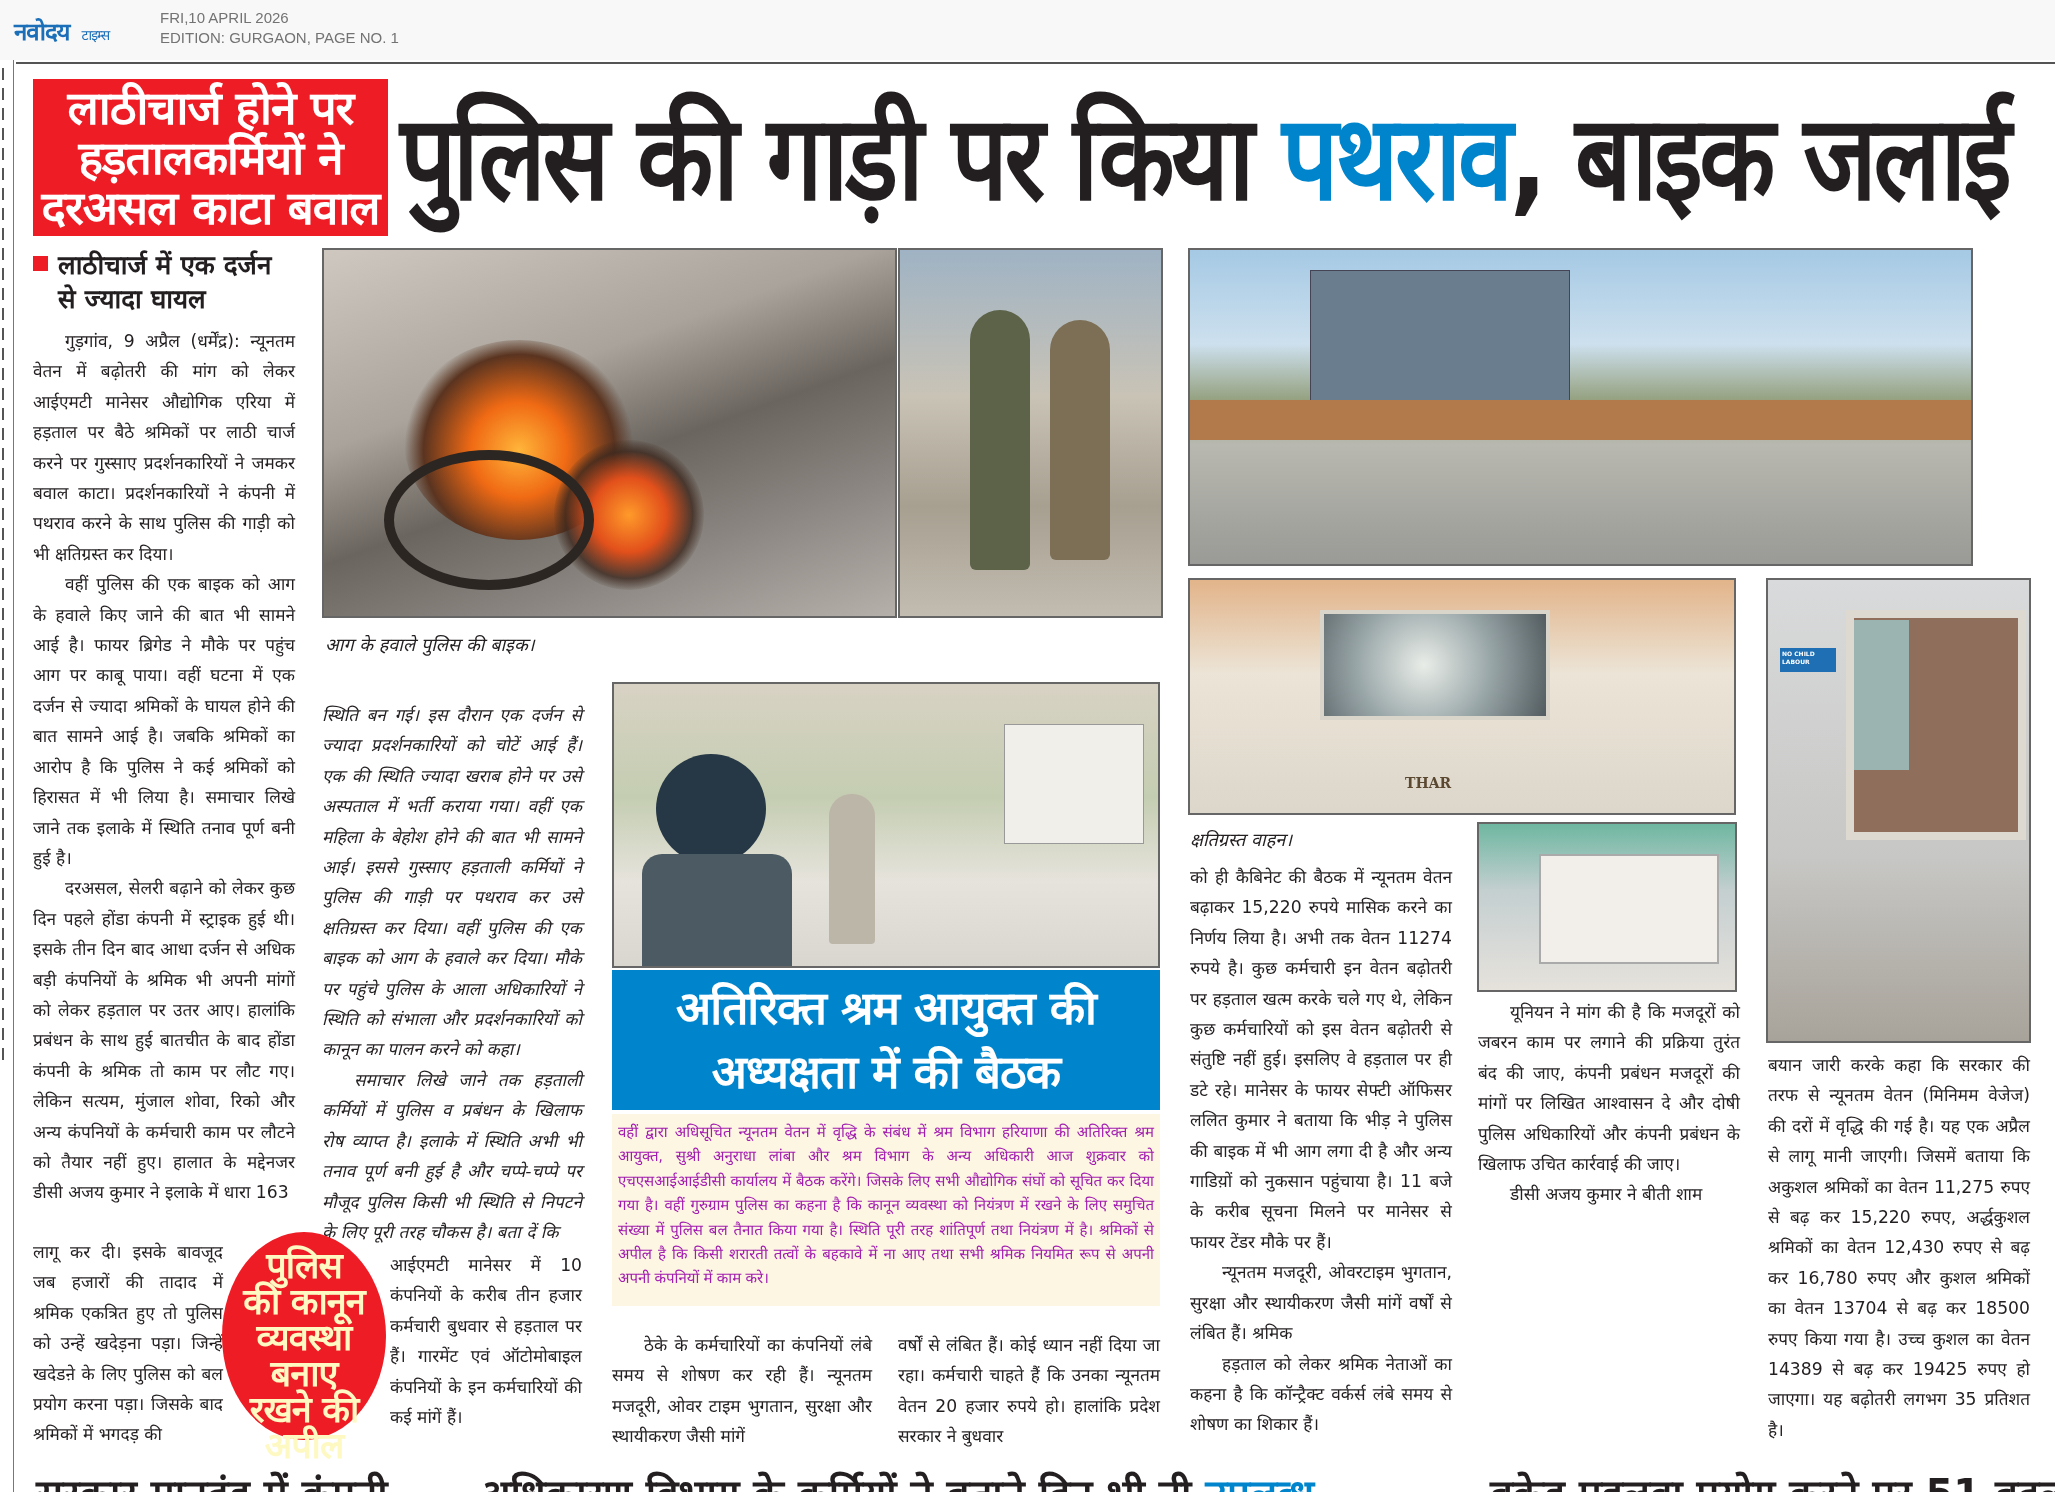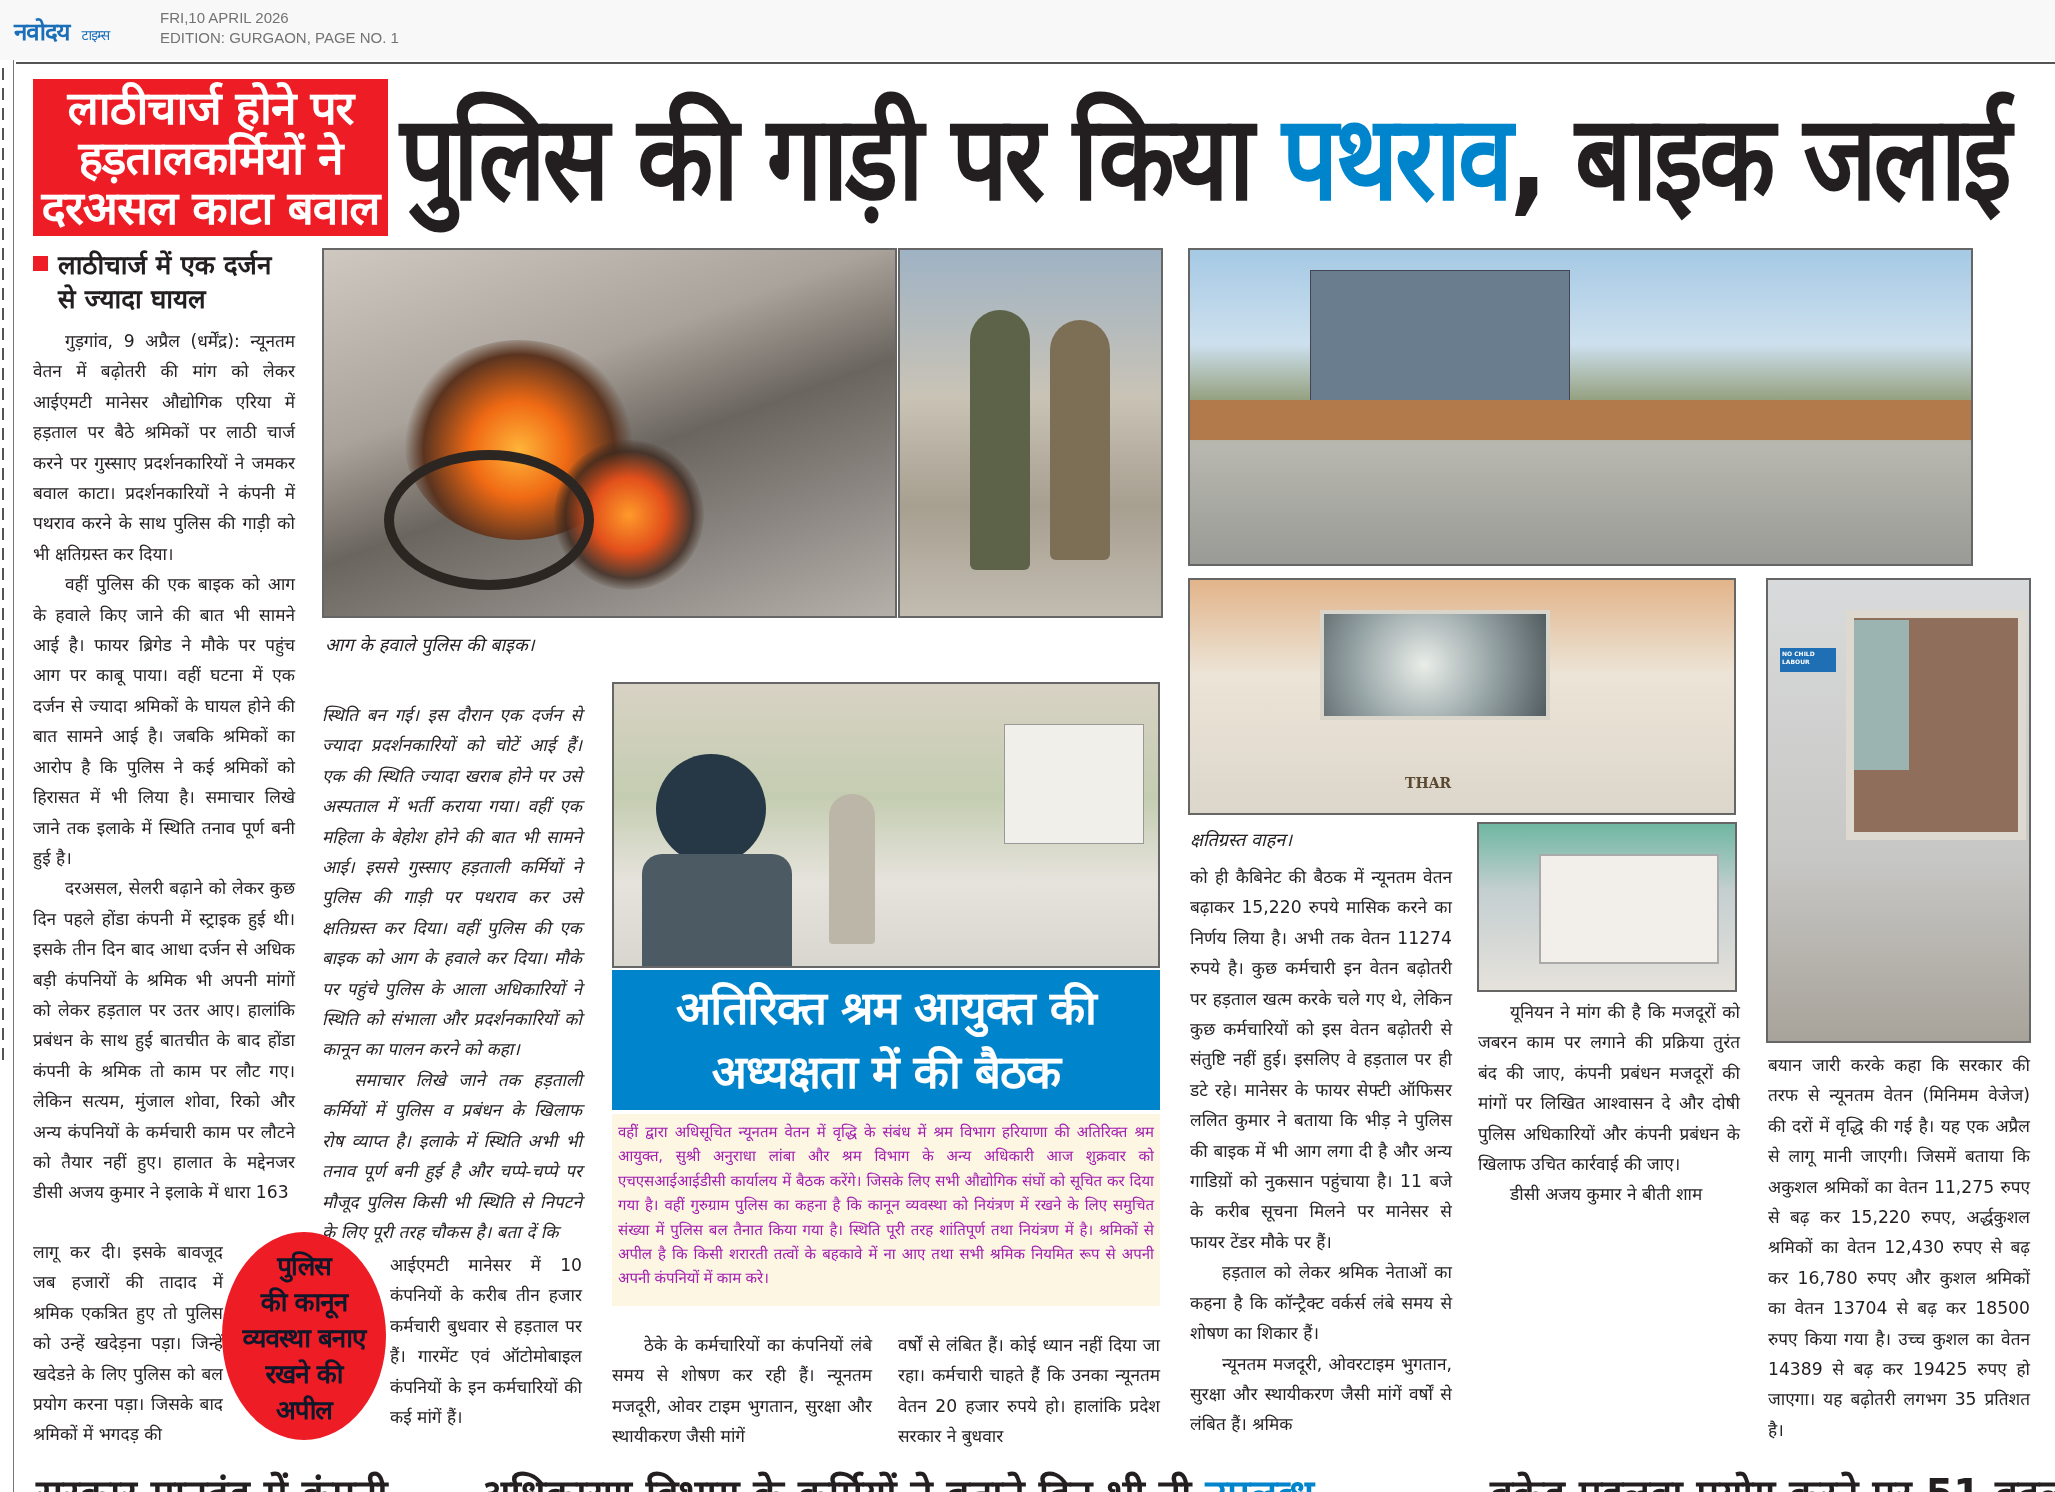--- a/index.html
+++ b/index.html
@@ -25,21 +25,21 @@
   .col { position: absolute; font-family: "DejaVu Sans", sans-serif; font-size: 17.2px; line-height: 30.4px; text-align: justify; color: #231f20; }
   .col p { text-indent: 32px; }
   .col p.noindent { text-indent: 0; }
 
   .photo { position: absolute; border: 2px solid #666; overflow: hidden; }
   .caption { position: absolute; font-style: italic; font-size: 18px; color: #231f20; }
 
   .bluebox { position: absolute; left: 612px; top: 970px; width: 548px; height: 140px; background: #0085cc; color: #fff; font-weight: bold; font-size: 46px; line-height: 64px; text-align: center; padding-top: 6px; letter-spacing: -1px; }
   .yellowbox { position: absolute; left: 612px; top: 1114px; width: 548px; height: 192px; background: #fdf6e3; font-size: 15px; line-height: 24.4px; padding: 6px 6px; text-align: justify; color: #a21caf; font-stretch: condensed; }
 
-  .appeal { position: absolute; left: 222px; top: 1232px; width: 164px; height: 208px; border-radius: 50%; background: #ee1c25; color: #0f172a; font-weight: bold; font-size: 26px; line-height: 36px; text-align: center; padding-top: 16px; letter-spacing: -1px; }
+  .appeal { position: absolute; left: 222px; top: 1232px; width: 164px; height: 208px; border-radius: 50%; background: #ee1c25; color: #fef9c3; font-weight: bold; font-size: 36px; line-height: 36px; text-align: center; padding-top: 16px; letter-spacing: -1px; }
 
   .bottom-strip { position: absolute; left: 0; top: 1470px; width: 2055px; height: 22px; overflow: hidden; }
   .bottom-strip .h { position: absolute; top: 4px; font-weight: bold; font-size: 40px; line-height: 40px; color: #231f20; white-space: nowrap; }
 </style>
 </head>
 <body>
 
 <div class="topbar">
   <div class="logo">
     <span>नवोदय</span><small>टाइम्स</small>
@@ -188,22 +188,22 @@
   <div style="position:absolute; left:60px; top:30px; width:180px; height:110px; background:#f2efea; border:2px solid #aaa;"></div>
 </div>
 <div class="photo" style="left:1766px; top:578px; width:265px; height:465px; background: linear-gradient(180deg,#d9dadb 0%,#c7c7c5 60%,#a8a39a 100%);">
   <div style="position:absolute; left:78px; top:30px; width:180px; height:230px; background:#8f6e5b; border:8px solid #ded9d0;"></div>
   <div style="position:absolute; left:86px; top:40px; width:55px; height:150px; background:#9bb4b2;"></div>
   <div style="position:absolute; left:12px; top:68px; width:56px; height:24px; background:#1f6fb4; color:#fff; font-size:6px; line-height:8px; padding:2px; font-weight:bold;">NO CHILD LABOUR</div>
 </div>
 
 <div class="col" style="left:1190px; top:862px; width:262px;">
   <p class="noindent">को ही कैबिनेट की बैठक में न्यूनतम वेतन बढ़ाकर 15,220 रुपये मासिक करने का निर्णय लिया है। अभी तक वेतन 11274 रुपये है। कुछ कर्मचारी इन वेतन बढ़ोतरी पर हड़ताल खत्म करके चले गए थे, लेकिन कुछ कर्मचारियों को इस वेतन बढ़ोतरी से संतुष्टि नहीं हुई। इसलिए वे हड़ताल पर ही डटे रहे। मानेसर के फायर सेफ्टी ऑफिसर ललित कुमार ने बताया कि भीड़ ने पुलिस की बाइक में भी आग लगा दी है और अन्य गाडिय़ों को नुकसान पहुंचाया है। 11 बजे के करीब सूचना मिलने पर मानेसर से फायर टेंडर मौके पर हैं।</p>
+  <p>न्यूनतम मजदूरी, ओवरटाइम भुगतान, सुरक्षा और स्थायीकरण जैसी मांगें वर्षों से लंबित हैं। श्रमिक</p>
   <p>हड़ताल को लेकर श्रमिक नेताओं का कहना है कि कॉन्ट्रैक्ट वर्कर्स लंबे समय से शोषण का शिकार हैं।</p>
-  <p>न्यूनतम मजदूरी, ओवरटाइम भुगतान, सुरक्षा और स्थायीकरण जैसी मांगें वर्षों से लंबित हैं। श्रमिक</p>
 </div>
 
 <div class="col" style="left:1478px; top:997px; width:262px;">
   <p>यूनियन ने मांग की है कि मजदूरों को जबरन काम पर लगाने की प्रक्रिया तुरंत बंद की जाए, कंपनी प्रबंधन मजदूरों की मांगों पर लिखित आश्वासन दे और दोषी पुलिस अधिकारियों और कंपनी प्रबंधन के खिलाफ उचित कार्रवाई की जाए।</p>
   <p>डीसी अजय कुमार ने बीती शाम</p>
 </div>
 
 <div class="col" style="left:1768px; top:1050px; width:262px;">
   <p class="noindent">बयान जारी करके कहा कि सरकार की तरफ से न्यूनतम वेतन (मिनिमम वेजेज) की दरों में वृद्धि की गई है। यह एक अप्रैल से लागू मानी जाएगी। जिसमें बताया कि अकुशल श्रमिकों का वेतन 11,275 रुपए से बढ़ कर 15,220 रुपए, अर्द्धकुशल श्रमिकों का वेतन 12,430 रुपए से बढ़ कर 16,780 रुपए और कुशल श्रमिकों का वेतन 13704 से बढ़ कर 18500 रुपए किया गया है। उच्च कुशल का वेतन 14389 से बढ़ कर 19425 रुपए हो जाएगा। यह बढ़ोतरी लगभग 35 प्रतिशत है।</p>
 </div>

